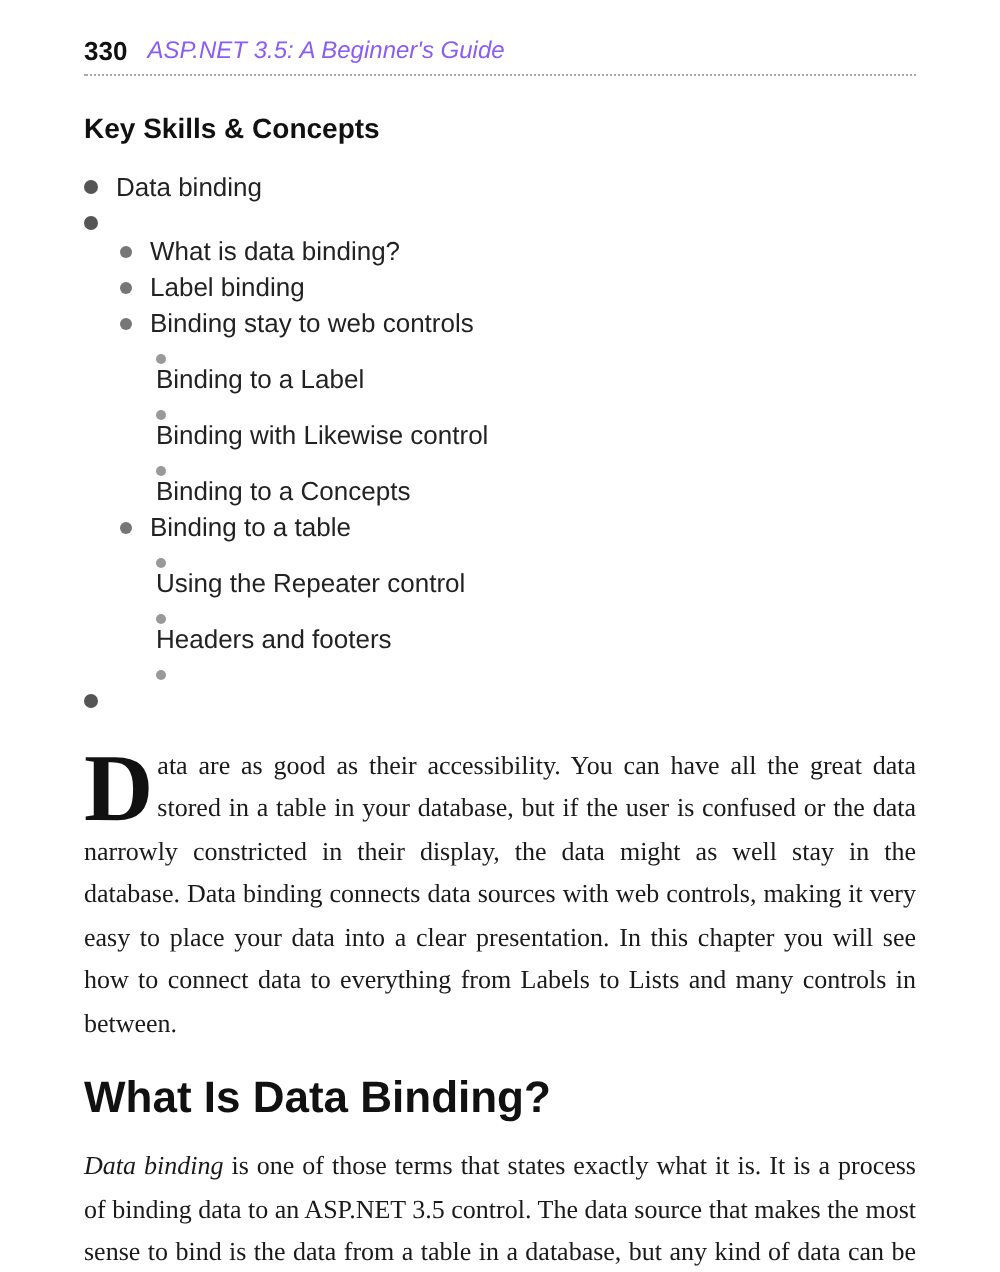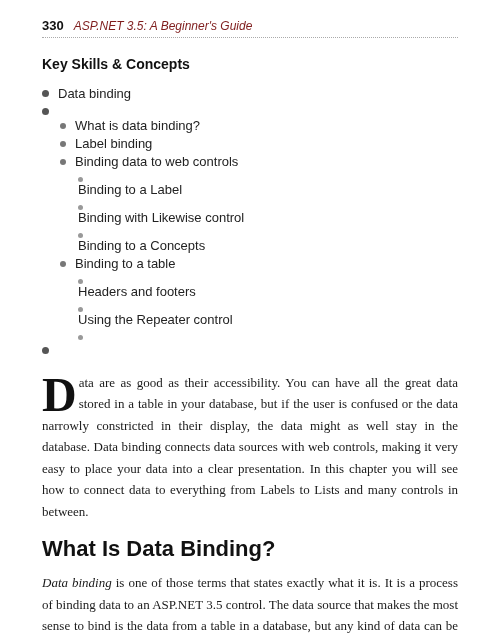--- a/index.html
+++ b/index.html
@@ -21,38 +21,38 @@
     .page {
       width: 500px;
       min-height: 636px;
       background: #ffffff;
       padding: 18px 42px 30px 42px;
       position: relative;
     }
 
     .page-header {
       display: flex;
-      align-items: center;
+      align-items: flex-start;
       margin-bottom: 18px;
       padding-bottom: 4px;
       border-bottom: 1px dotted #aaa;
     }
 
     .page-number {
       font-weight: bold;
       font-size: 13px;
       font-family: Arial, sans-serif;
       margin-right: 10px;
       color: #111;
     }
 
     .page-title-header {
       font-size: 12px;
       font-family: Arial, sans-serif;
-      color: #7f1d1d;
+      color: #8b5cf6;
       font-style: italic;
     }
 
     .section-title {
       font-family: Arial, Helvetica, sans-serif;
       font-size: 14px;
       font-weight: bold;
       color: #111;
       margin-bottom: 14px;
       margin-top: 4px;
@@ -179,21 +179,21 @@
       <li class="level2">
         <span class="bullet-dot small"></span>
         <span>What is data binding?</span>
       </li>
       <li class="level2">
         <span class="bullet-dot small"></span>
         <span>Label binding</span>
       </li>
       <li class="level2">
         <span class="bullet-dot small"></span>
-        <span>Binding data to web controls</span>
+        <span>Binding stay to web controls</span>
       </li>
 
       <li class="level3">
         <span class="bullet-dot smaller"></span>
         <span>Binding to a Label</span>
       </li>
       <li class="level3">
         <span class="bullet-dot smaller"></span>
         <span>Binding with Likewise control</span>
       </li>
@@ -202,25 +202,25 @@
         <span>Binding to a Concepts</span>
       </li>
 
       <li class="level2">
         <span class="bullet-dot small"></span>
         <span>Binding to a table</span>
       </li>
 
       <li class="level3">
         <span class="bullet-dot smaller"></span>
+        <span>Using the Repeater control</span>
+      </li>
+      <li class="level3">
+        <span class="bullet-dot smaller"></span>
         <span>Headers and footers</span>
-      </li>
-      <li class="level3">
-        <span class="bullet-dot smaller"></span>
-        <span>Using the Repeater control</span>
       </li>
       <li class="level3">
         <span class="bullet-dot smaller"></span>
       </li>
 
       <li class="level1">
         <span class="bullet-dot"></span>
       </li>
     </ul>
   </div>

